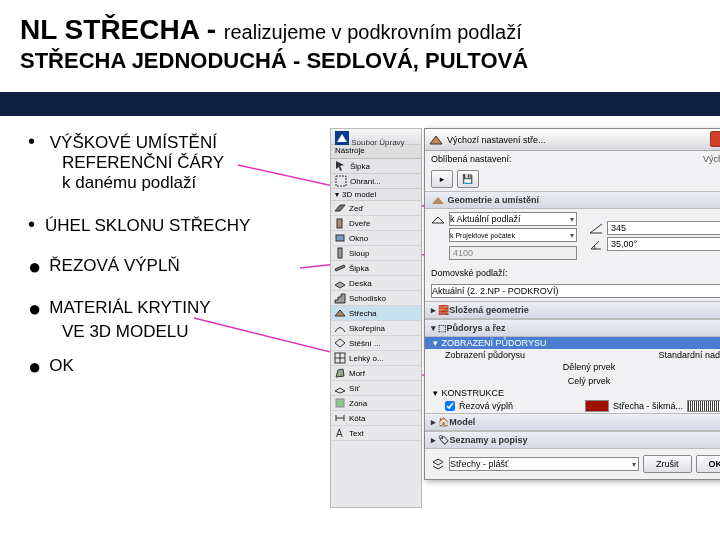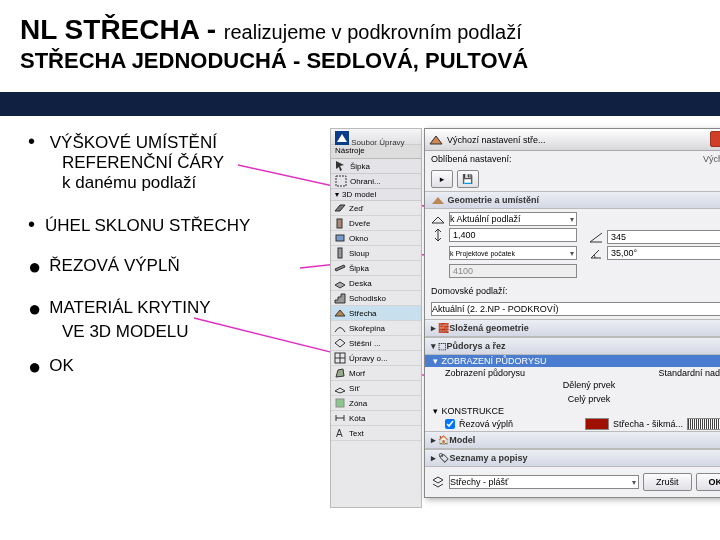--- a/index.html
+++ b/index.html
@@ -162,21 +162,21 @@
               <path d="M1 6 L6 2 L11 6 L6 10 Z" fill="none" stroke="#333"></path>
             </svg></span>
           <span>Stěšní ...</span>
         </div>
       <div class="tb-item">
           <span class="tb-ic"><svg viewBox="0 0 12 12">
               <rect x="1" y="1" width="10" height="10" fill="none" stroke="#333"></rect>
               <line x1="6" y1="1" x2="6" y2="11" stroke="#333"></line>
               <line x1="1" y1="6" x2="11" y2="6" stroke="#333"></line>
             </svg></span>
-          <span>Úpravy o...</span>
+          <span>Lehký o...</span>
         </div>
       <div class="tb-item">
           <span class="tb-ic"><svg viewBox="0 0 12 12">
               <path d="M2 10 L4 3 L9 2 L10 9 Z" fill="#9a8" stroke="#333"></path>
             </svg></span>
           <span>Morf</span>
         </div>
       <div class="tb-item">
           <span class="tb-ic"><svg viewBox="0 0 12 12">
               <path d="M1 9 L6 6 L11 9 M1 9 L6 11 L11 9" fill="none" stroke="#333"></path>
@@ -234,29 +234,20 @@
         <div class="dlg-row" style="padding:0;">
           <span class="ic"><svg viewBox="0 0 14 14">
                 <path d="M1 11 L7 5 L13 11" stroke="#333" fill="none"></path>
                 <line x1="1" y1="11" x2="13" y2="11" stroke="#333"></line>
               </svg></span>
           <span class="combo" style="flex:1;">
               <span>k Aktuální podlaží</span>
             </span>
         </div>
         <div class="dlg-row" style="padding:2px 0;">
-          <span class="ic"><svg viewBox="0 0 14 14">
-                <line x1="7" y1="1" x2="7" y2="13" stroke="#333"></line>
-                <path d="M4 4 L7 1 L10 4 M4 10 L7 13 L10 10" stroke="#333" fill="none"></path>
-              </svg></span>
-          <span class="fld" style="flex:1;">
-              <span>1,400</span>
-            </span>
-        </div>
-        <div class="dlg-row" style="padding:2px 0;">
           <span style="width:14px"></span>
           <span class="combo" style="flex:1;font-size:7px;">
               <span>k Projektové počatek</span>
             </span>
         </div>
         <div class="dlg-row" style="padding:2px 0;">
           <span style="width:14px"></span>
           <span class="fld" style="flex:1;background:#eee;color:#888;">
               <span>4100</span>
             </span>

